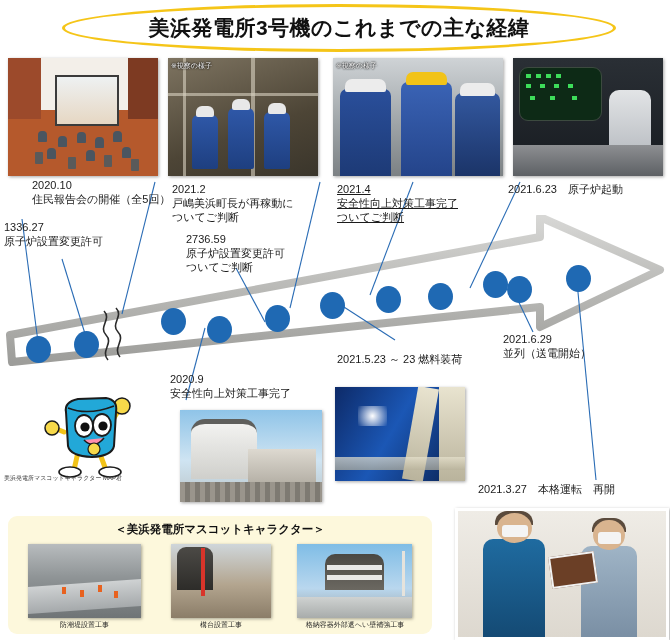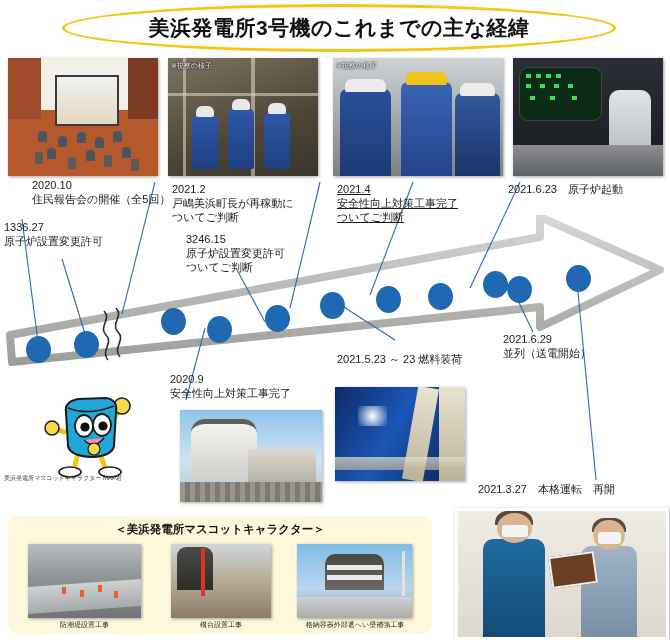--- a/index.html
+++ b/index.html
@@ -294,21 +294,21 @@
   </div>
 
 
   <div class="lab" style="left:172px;top:182px;">
     <span class="d">2021.2</span>
     <span class="d">戸嶋美浜町長が再稼動に</span>
     <span class="d">ついてご判断</span>
   </div>
 
   <div class="lab" style="left:186px;top:232px;">
-    <span class="d">3246.15</span>
+    <span class="d">2736.59</span>
     <span class="d">原子炉設置変更許可</span>
     <span class="d">ついてご判断</span>
   </div>
 
   <div class="lab" style="left:337px;top:182px;text-decoration:underline;">
     <span class="d">2021.4</span>
     <span class="d">安全性向上対策工事完了</span>
     <span class="d">ついてご判断</span>
   </div>
 

